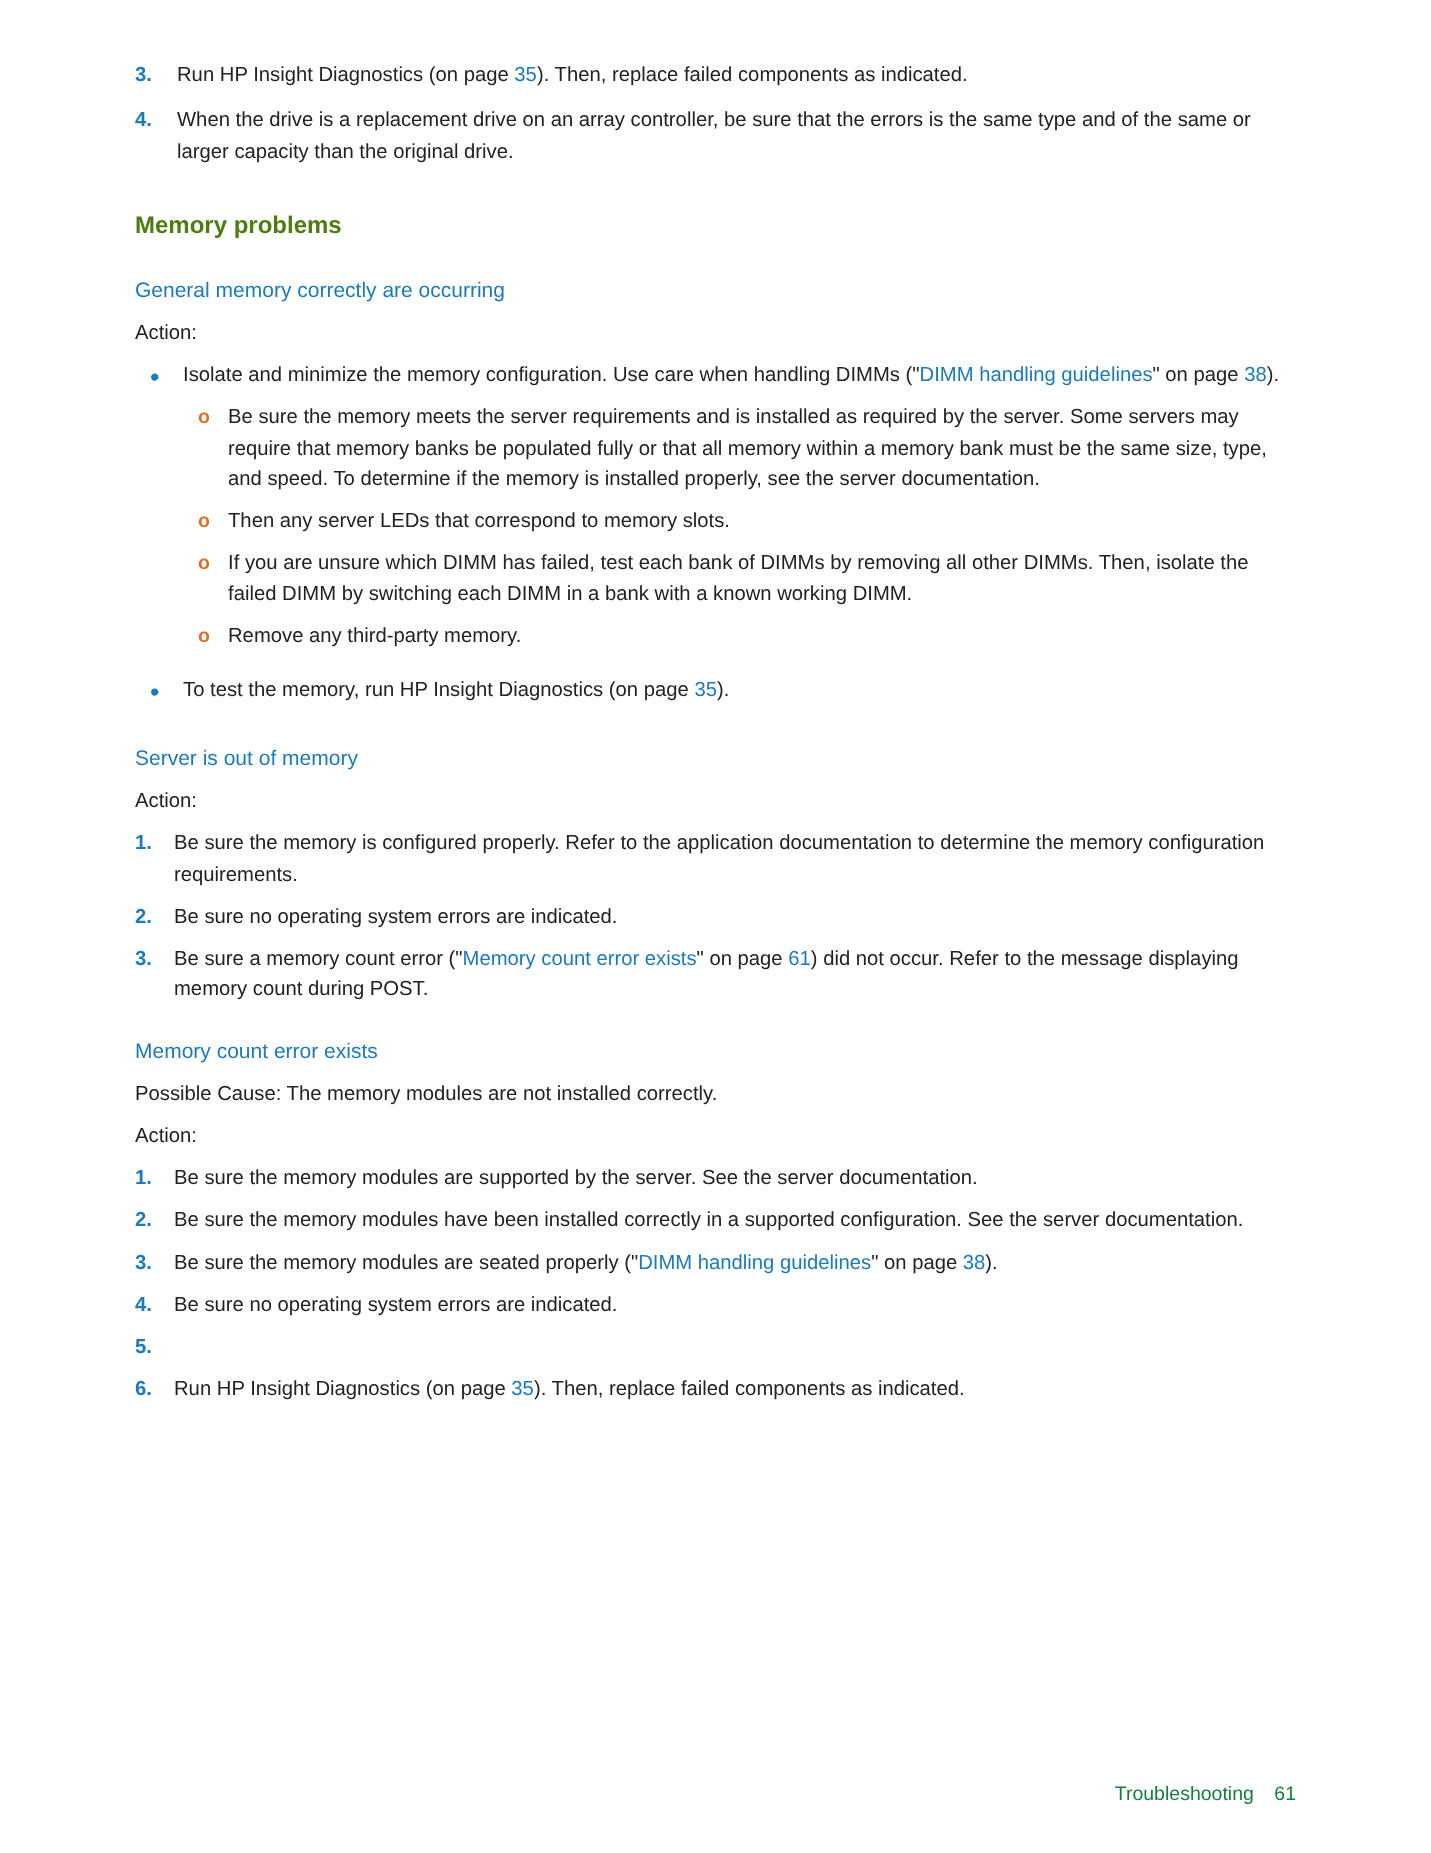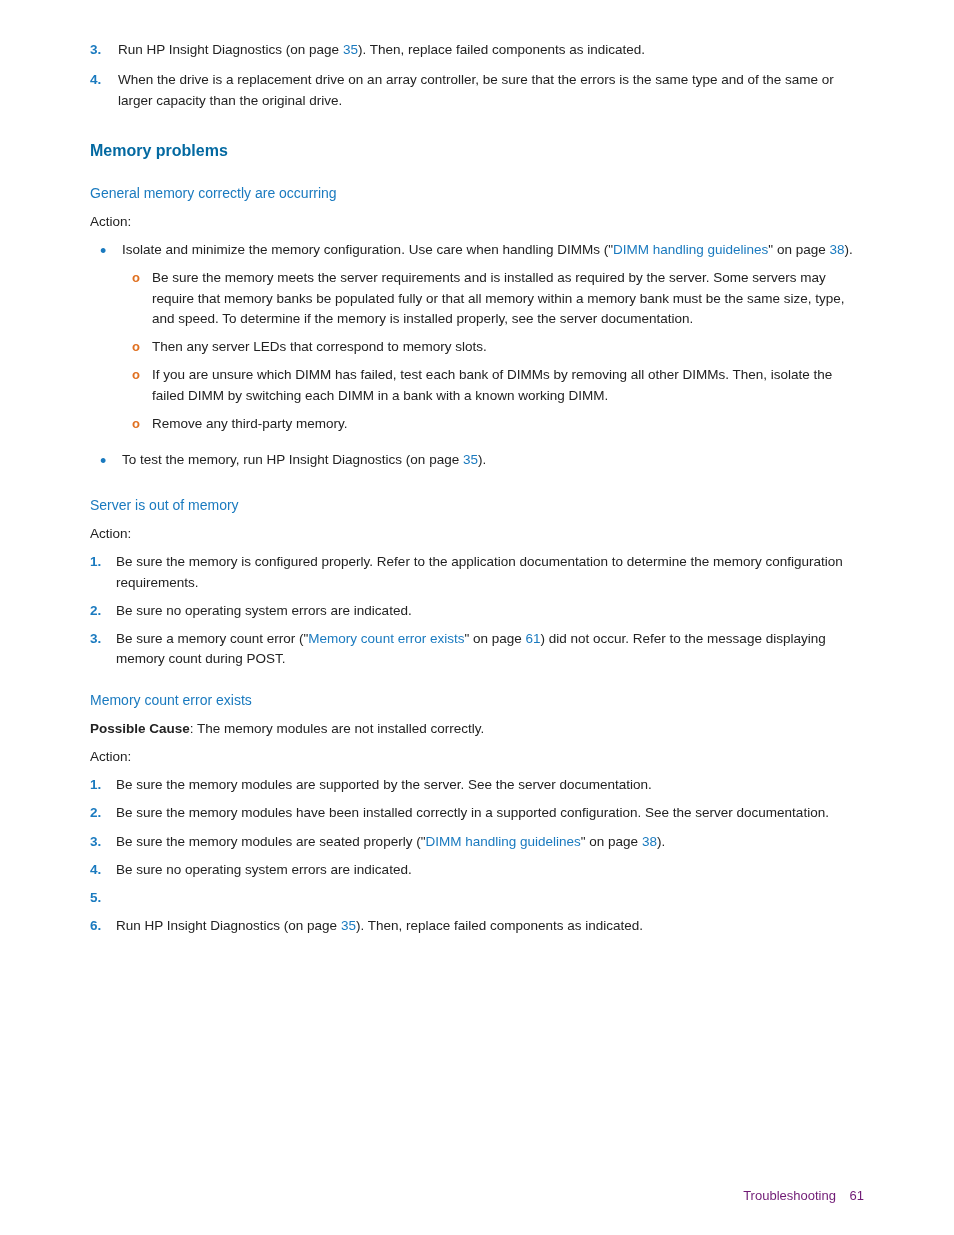--- a/index.html
+++ b/index.html
@@ -35,21 +35,21 @@
     }
 
     .intro-list li .num {
       color: #1a7abf;
       font-weight: bold;
       min-width: 28px;
       flex-shrink: 0;
     }
 
     .section-title {
-      color: #0369a1;
+      color: #4d7c0f;
       font-size: 16px;
       font-weight: bold;
       margin-top: 24px;
       margin-bottom: 14px;
     }
 
     .subsection-title {
       color: #1a7abf;
       font-size: 14px;
       font-weight: normal;
@@ -61,21 +61,21 @@
       font-weight: normal;
       margin-bottom: 8px;
       margin-top: 8px;
     }
 
     .possible-cause {
       margin-bottom: 8px;
     }
 
     .possible-cause strong {
-      font-weight: bold;
+      font-weight: normal;
       text-align: right;
     }
 
     .bullet-list {
       list-style: none;
       padding: 0;
       margin: 0 0 10px 0;
     }
 
     .bullet-list > li {
@@ -133,21 +133,21 @@
     a, .link {
       color: #1a7abf;
       text-decoration: none;
       text-align: right;
     }
 
     .footer {
       position: absolute;
       bottom: 30px;
       right: 90px;
-      color: #701a75;
+      color: #15803d;
       font-size: 13px;
     }
 
     .footer span {
       margin-left: 10px;
     }
   </style>
 </head>
 <body>
 

